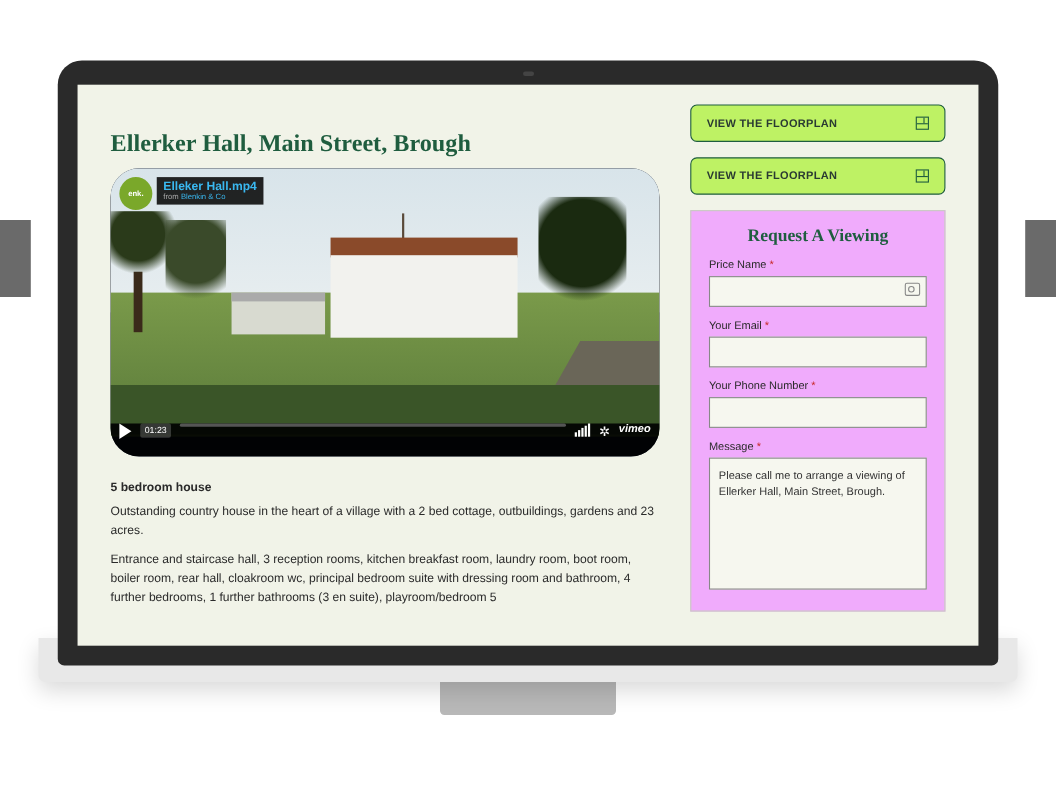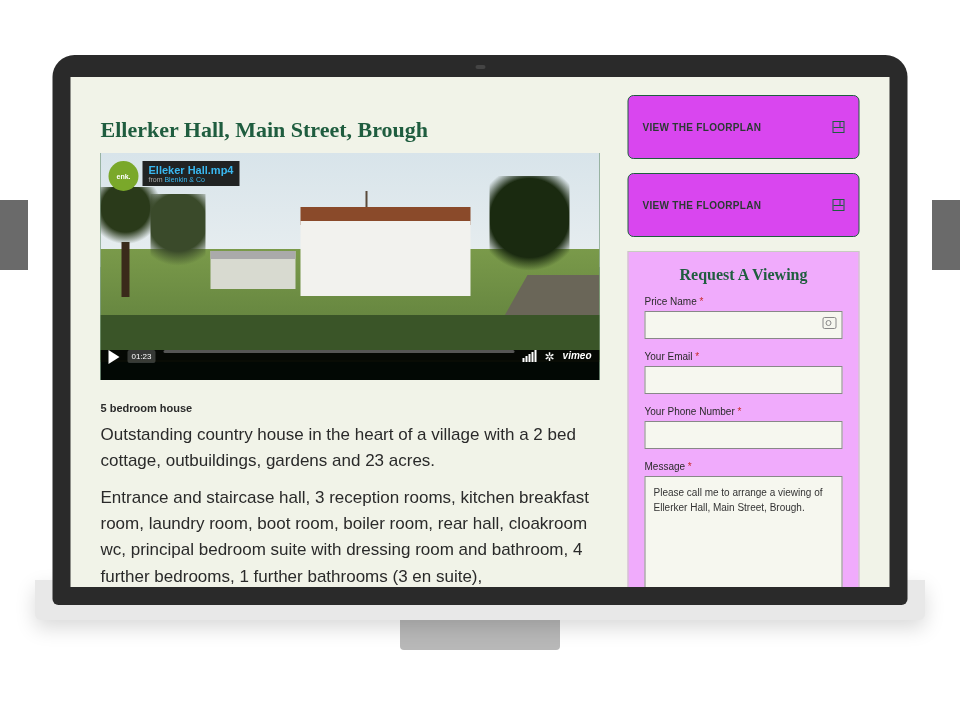--- a/index.html
+++ b/index.html
@@ -108,24 +108,24 @@
   font-size: 15px;
   font-weight: 600;
   margin-bottom: 22px;
 }
 .floorplan-btn {
   display: flex;
   align-items: center;
   justify-content: space-between;
   border: 1.5px solid #1f5d3f;
   border-radius: 6px;
-  padding: 25px 14px;
+  padding: 10px 14px;
   margin-bottom: 14px;
   cursor: pointer;
-  background: #d946ef;
+  background: #bef264;
 }
 .floorplan-btn span {
   color: #2a3a32;
   font-size: 10px;
   font-weight: 700;
   letter-spacing: 0.3px;
 }
 .floorplan-icon {
   width: 12px;
   height: 12px;
@@ -147,23 +147,24 @@
   left: 60%;
   top: 0;
   bottom: 50%;
   width: 1px;
   background: #1f5d3f;
 }
 
 .video-wrap {
   position: relative;
   width: 100%;
-  height: 227px;
-  background: #14532d;
+  height: 262px;
+  background: #0f172a;
   overflow: hidden;
+  border-radius: 26px;
 }
 .video-scene {
   position: absolute;
   inset: 0;
 }
 .sky {
   position: absolute;
   top: 0; left: 0; right: 0;
   height: 50%;
   background: linear-gradient(#d8e4ea, #e8eef0);
@@ -318,21 +319,21 @@
 }
 
 .subheading {
   font-size: 11px;
   font-weight: 700;
   color: #2a2a2a;
   margin-top: 22px;
   margin-bottom: 8px;
 }
 .desc {
-  font-size: 17px;
+  font-size: 11px;
   color: #2a2a2a;
   line-height: 1.55;
   margin-bottom: 10px;
 }
 
 .form-card {
   border: 1px solid #c8ccc0;
   background: #f0abfc;
   padding: 14px 16px;
   margin-top: 10px;

